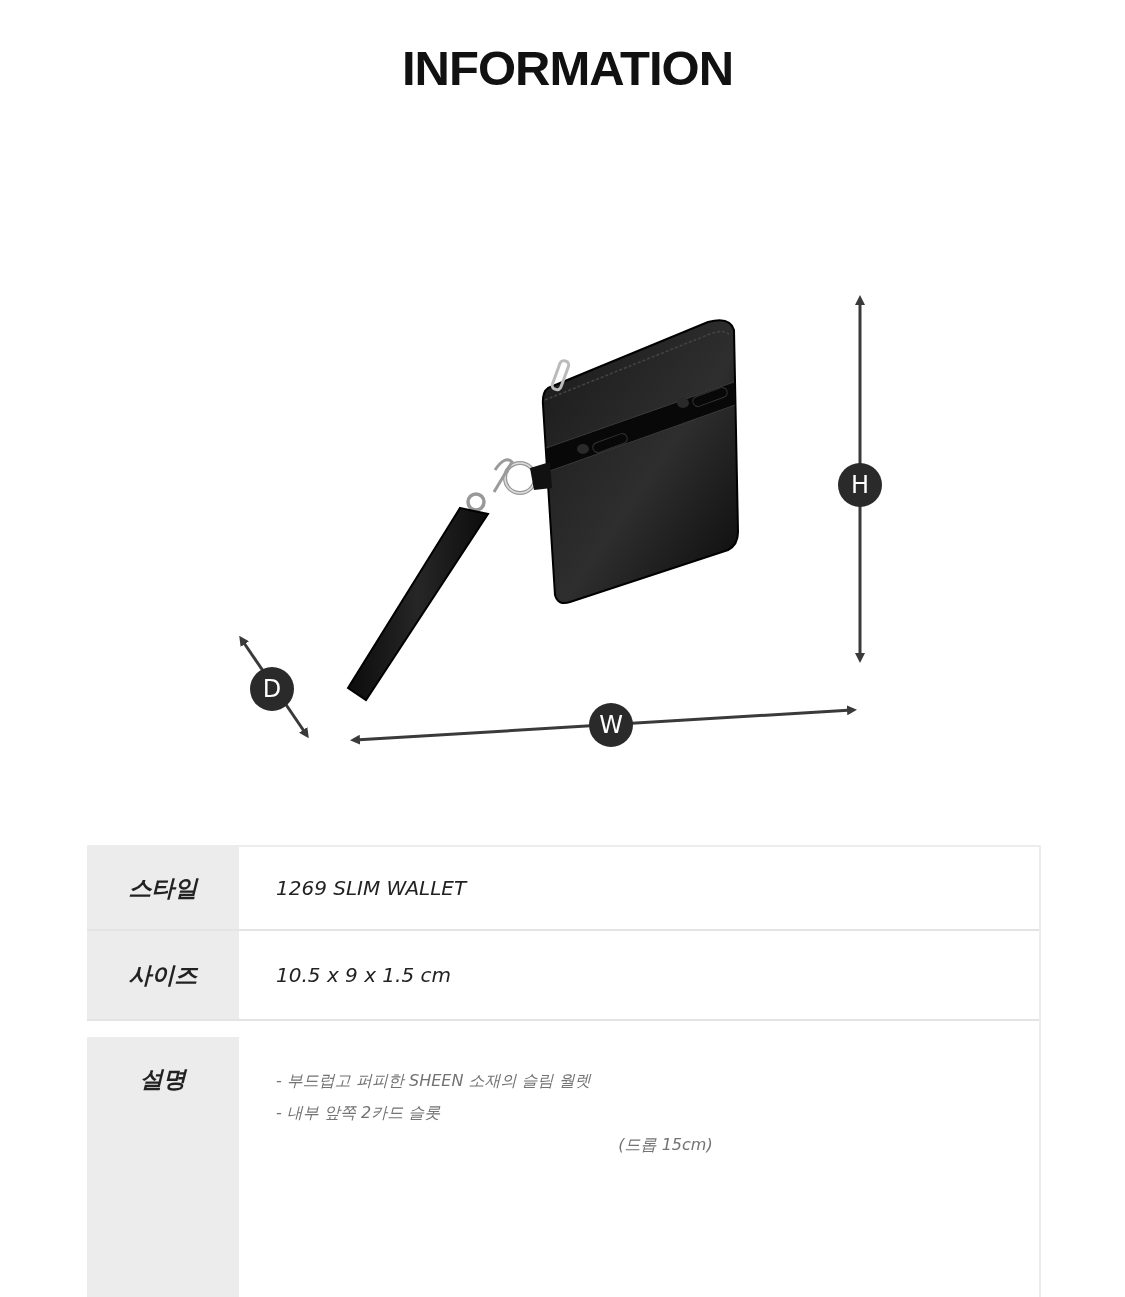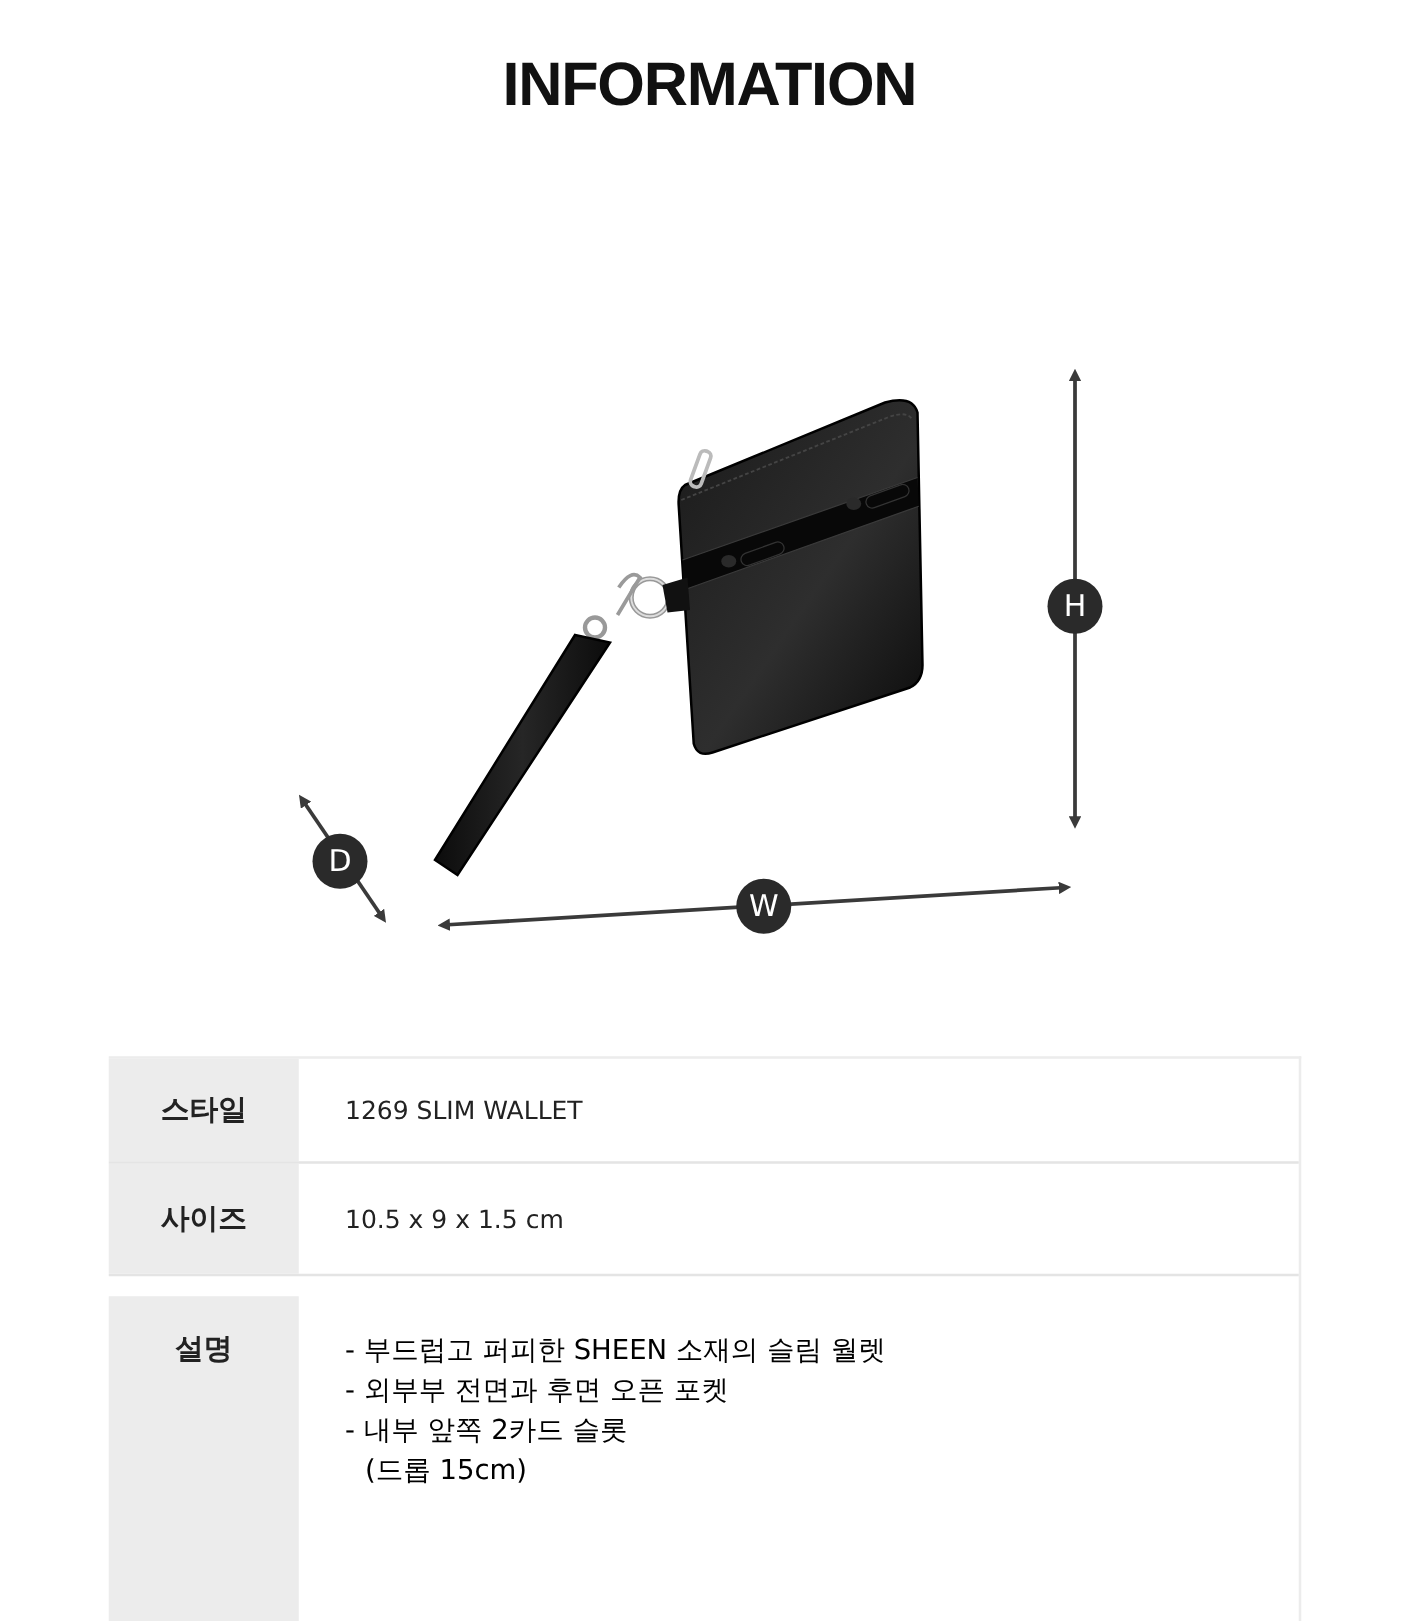--- a/index.html
+++ b/index.html
@@ -19,36 +19,36 @@
     .dim-label {
       position: absolute; width: 44px; height: 44px; border-radius: 50%;
       background: #2a2a2a; color: #fff; text-align: center; line-height: 44px;
       font-family: "DejaVu Sans", sans-serif; font-size: 24px;
     }
     .spec-table {
       position: absolute; left: 87px; top: 845px; width: 952px;
       border-top: 2px solid #ececec; border-right: 2px solid #ececec;
       border-bottom: 2px solid #ececec;
     }
-    .row { display: flex; border-bottom: 2px solid #e4e4e4; }
+    .row { display: flex; border-bottom: 2px solid #e4e4e4; font-style: italic; }
     .row:last-child { border-bottom: none; }
     .row .label {
       width: 152px; flex: 0 0 152px; background: #ececec;
       font-size: 23px; font-weight: bold; color: #222; text-align: center;
     }
     .row .value { flex: 1; padding-left: 37px; font-size: 20px; color: #222; }
     .row-style { height: 82px; }
     .row-style .label, .row-style .value { line-height: 82px; }
     .row-size { height: 88px; align-items: center; }
     .row-size .label, .row-size .value { line-height: 88px; }
     .row-desc { height: 276px; margin-top: 16px; }
     .row-desc .label { padding-top: 25px; line-height: 34px; }
     .row-desc .value { padding-top: 28px; }
-    .desc-line { font-size: 22px; line-height: 32px; color: #000000; white-space: nowrap; }
-    .desc-line.cont { padding-left: 16px; }
+    .desc-line { font-size: 16px; line-height: 32px; color: #737373; white-space: nowrap; }
+    .desc-line.cont { padding-left: 16px; text-align: center; }
   </style>
 </head>
 <body>
 
 <div class="title">INFORMATION</div>
 
 <div class="diagram">
   <svg width="1125" height="500" viewBox="0 270 1125 500">
     <defs>
       <linearGradient id="bodyGrad" x1="0" y1="0" x2="1" y2="1">
@@ -108,18 +108,17 @@
     <div class="value">1269 SLIM WALLET</div>
   </div>
   <div class="row row-size">
     <div class="label">사이즈</div>
     <div class="value">10.5 x 9 x 1.5 cm</div>
   </div>
   <div class="row row-desc">
     <div class="label">설명</div>
     <div class="value">
       <div class="desc-line">- 부드럽고 퍼피한 SHEEN 소재의 슬림 월렛</div>
-      <div class="desc-line">- 외부부 전면과 후면 오픈 포켓</div>
       <div class="desc-line">- 내부 앞쪽 2카드 슬롯</div>
       <div class="desc-line cont">(드롭 15cm)</div>
     </div>
   </div>
 </div>
 
 </body></html>

